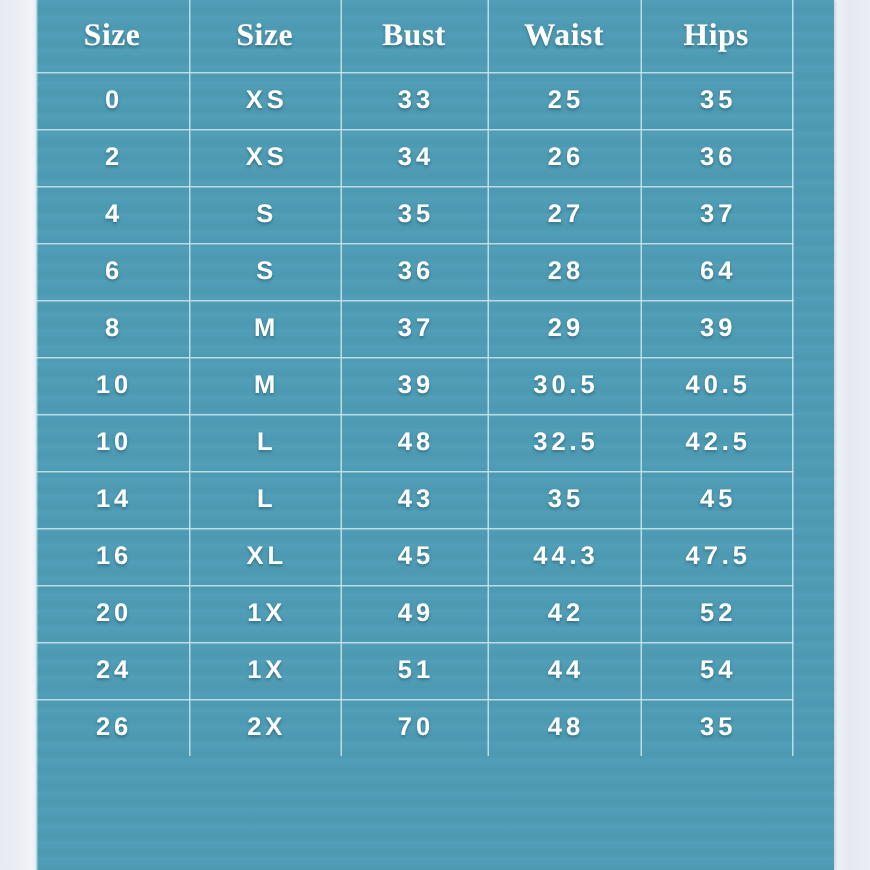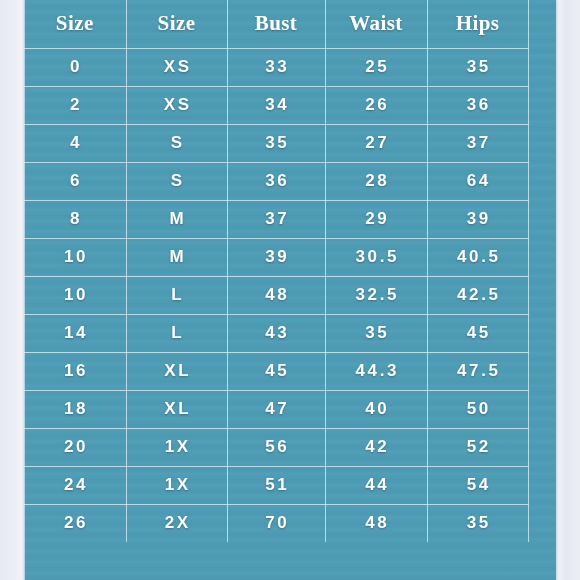--- a/index.html
+++ b/index.html
@@ -201,30 +201,23 @@
             <td>45</td>
           </tr>
           <tr>
             <td>16</td>
             <td>XL</td>
             <td>45</td>
             <td>44.3</td>
             <td>47.5</td>
           </tr>
           <tr>
-            <td>18</td>
-            <td>XL</td>
-            <td>47</td>
-            <td>40</td>
-            <td>50</td>
-          </tr>
-          <tr>
             <td>20</td>
             <td>1X</td>
-            <td>56</td>
+            <td>49</td>
             <td>42</td>
             <td>52</td>
           </tr>
           <tr>
             <td>24</td>
             <td>1X</td>
             <td>51</td>
             <td>44</td>
             <td>54</td>
           </tr>

